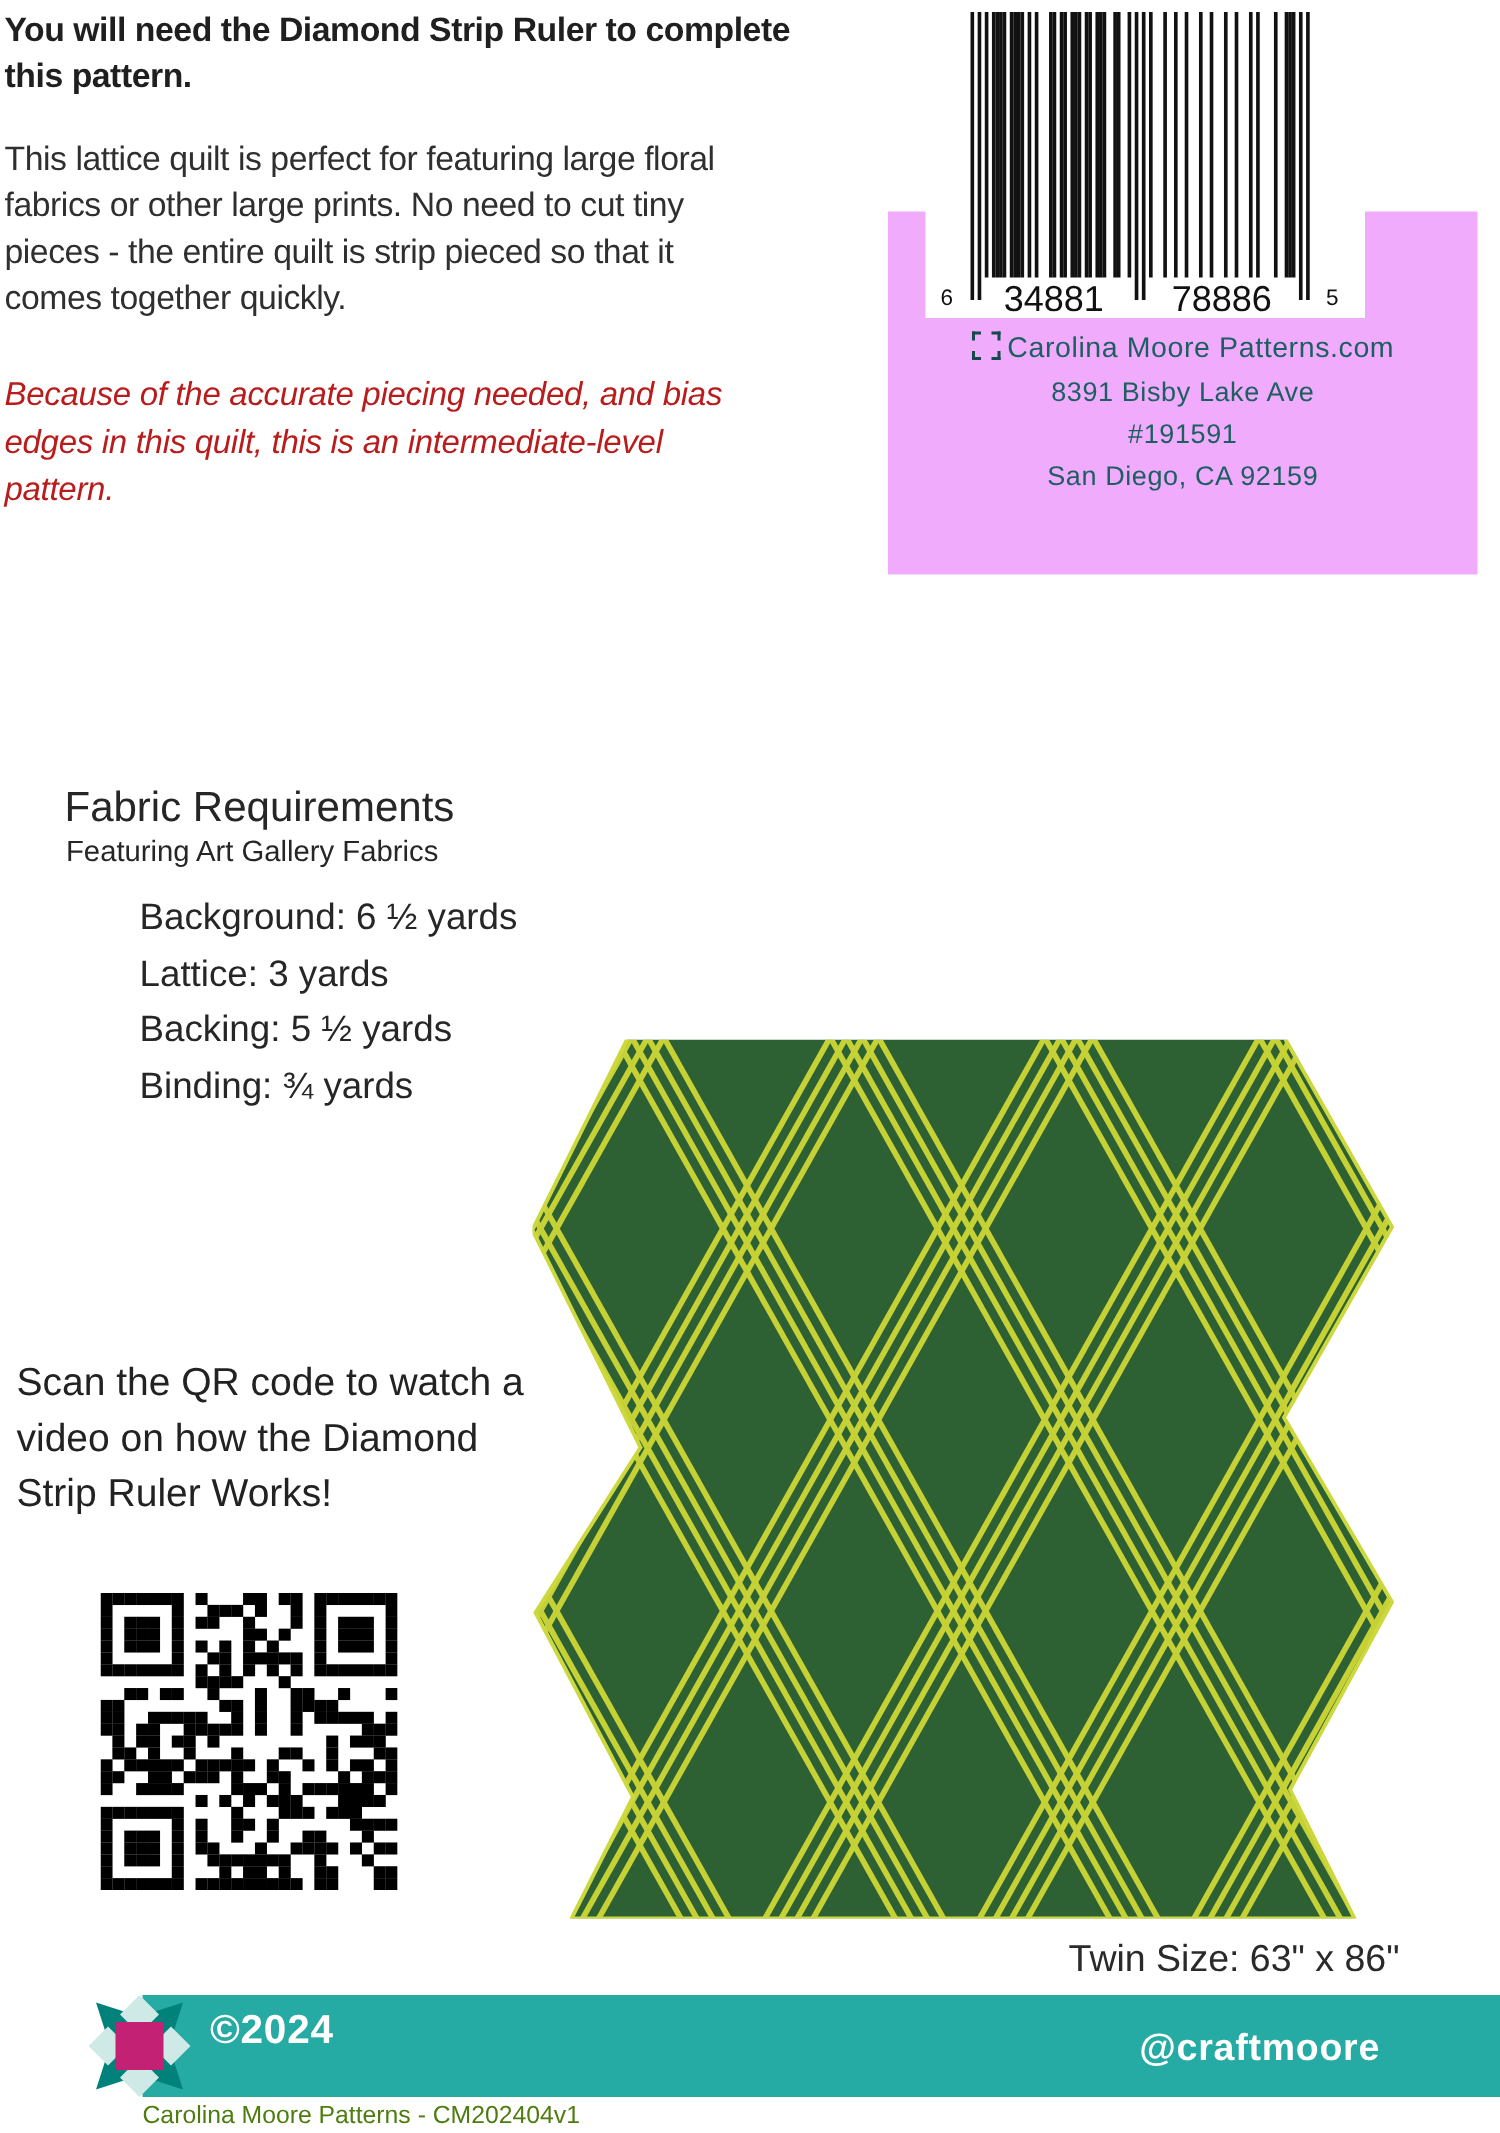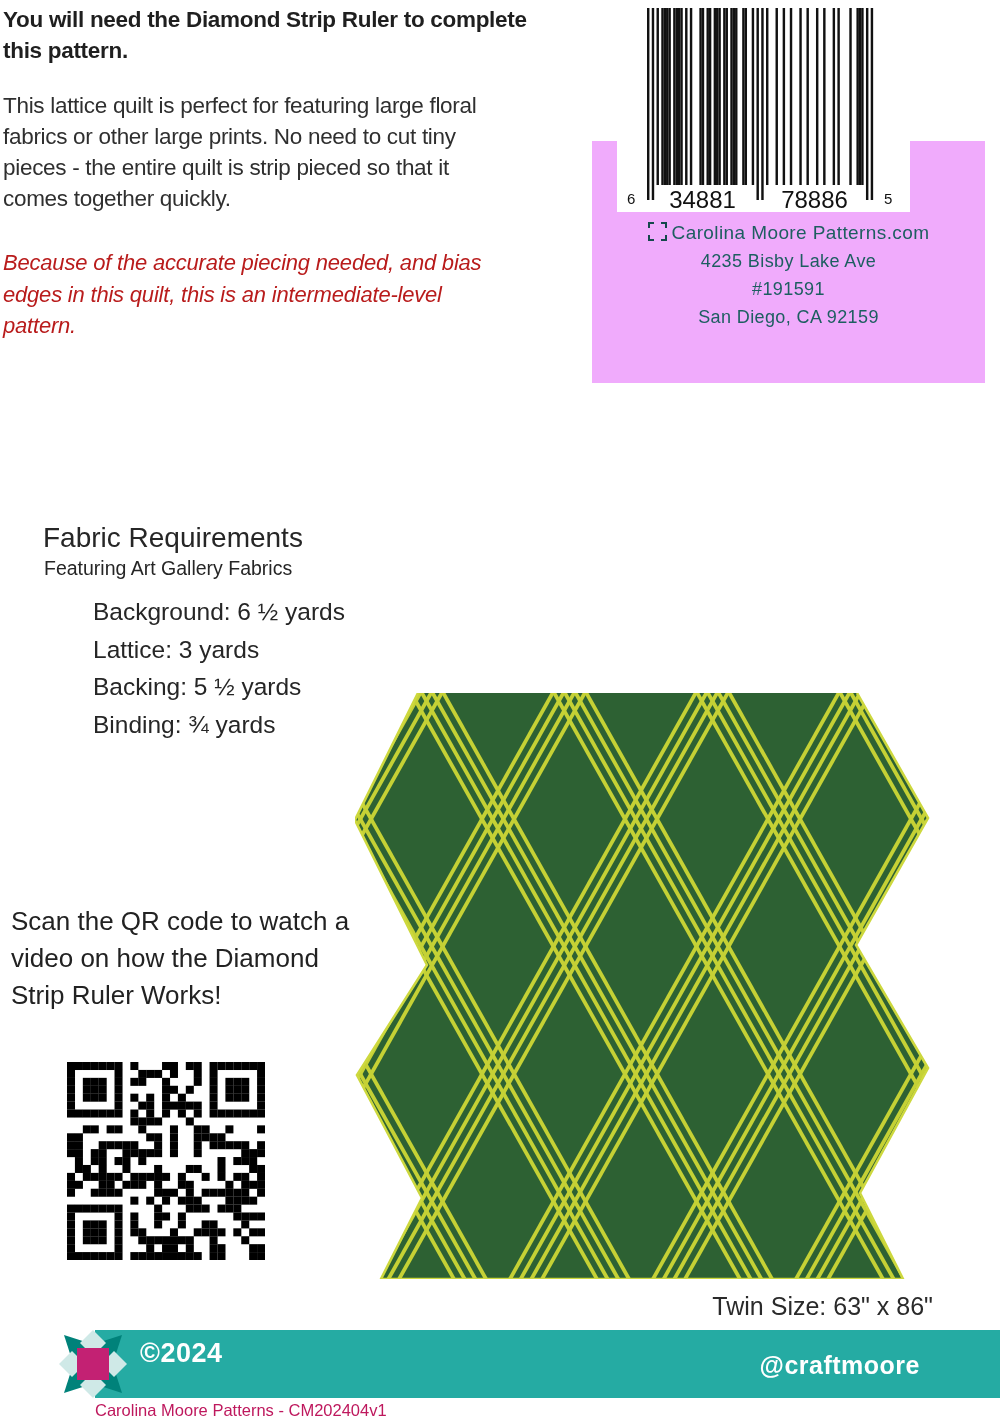--- a/index.html
+++ b/index.html
@@ -37,39 +37,39 @@
 
   
   .quilt-svg{left:355px;top:693px}
   .size-label{right:67px;top:1292px;font-size:25px;color:#2a2a2a}
 
   
   .footer-bar{left:95px;top:1330px;width:905px;height:68px;background:#25aba3}
   .copyright{left:140px;top:1338px;font-size:27px;font-weight:bold;color:#ffffff;letter-spacing:0.5px}
   .social{right:80px;top:1351px;font-size:25px;font-weight:bold;color:#ffffff;letter-spacing:0.5px}
   .star-logo{left:57px;top:1328px}
-  .credit-line{left:95px;top:1401px;font-size:16.5px;color:#be185d}
+  .credit-line{left:95px;top:1401px;font-size:16.5px;color:#4d7c0f}
 </style>
 </head>
 <body>
 
 <div class="abs intro-heading preline">You will need the Diamond Strip Ruler to complete
 this pattern.</div>
 <div class="abs intro-body preline">This lattice quilt is perfect for featuring large floral
 fabrics or other large prints. No need to cut tiny
 pieces - the entire quilt is strip pieced so that it
 comes together quickly.</div>
 <div class="abs intro-note preline">Because of the accurate piecing needed, and bias
 edges in this quilt, this is an intermediate-level
 pattern.</div>
 
 <div class="abs address-box">
   <div class="address-stack">
     <div class="address-line first"><span class="quilt-block-icon"></span><span>Carolina Moore Patterns.com</span></div>
-    <div class="address-line">4235 Bisby Lake Ave</div>
+    <div class="address-line">8391 Bisby Lake Ave</div>
     <div class="address-line">#191591</div>
     <div class="address-line">San Diego, CA 92159</div>
   </div>
 </div>
 
 <div class="abs barcode-box">
   <svg id="barcode-svg" width="293" height="212">
       <rect x="30.00" y="8" width="2.4299999999999997" height="192" fill="#111"></rect>
       <rect x="34.76" y="8" width="2.4299999999999997" height="192" fill="#111"></rect>
       <rect x="39.52" y="8" width="2.4299999999999997" height="177" fill="#111"></rect>

